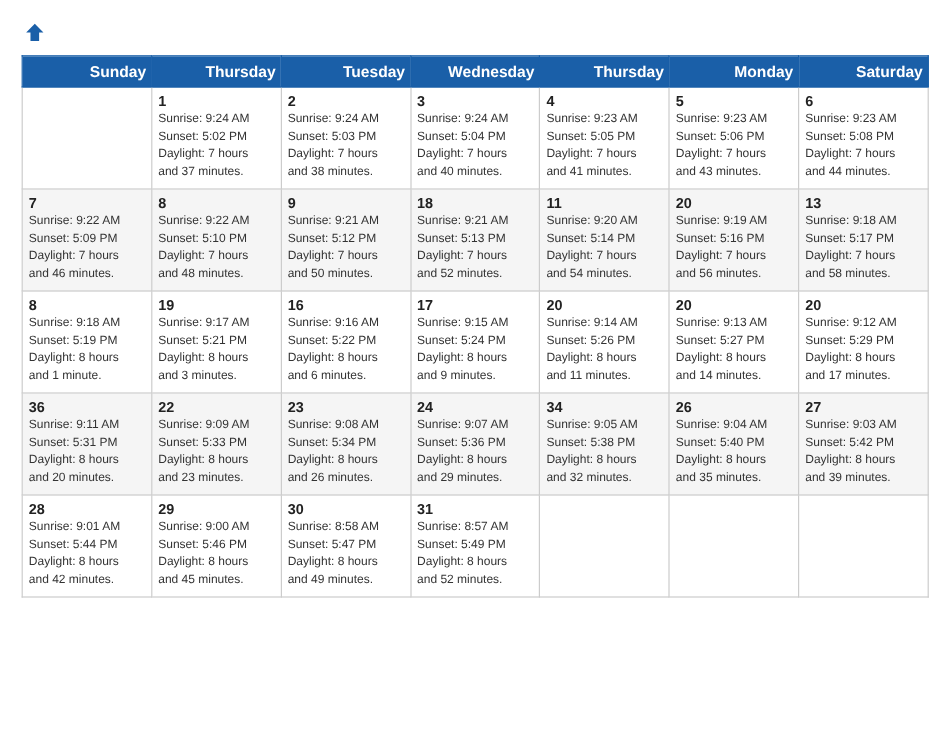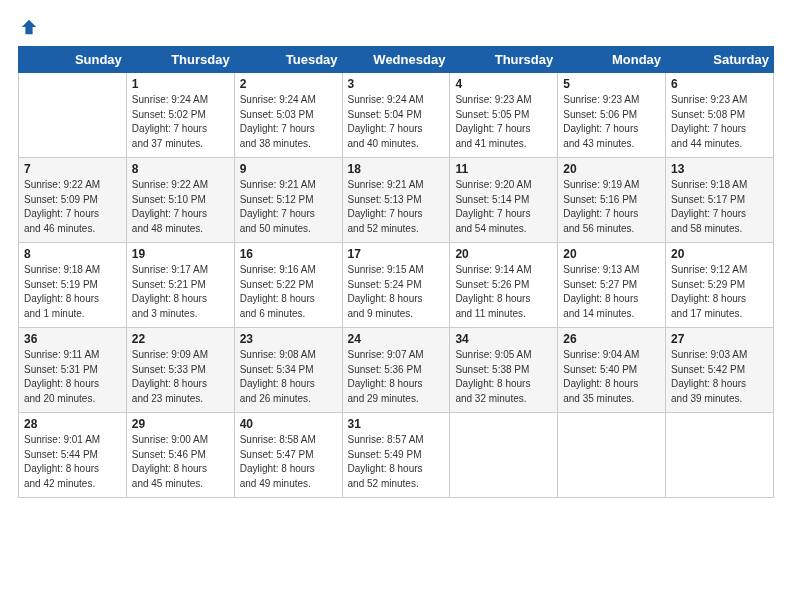--- a/index.html
+++ b/index.html
@@ -256,21 +256,21 @@
         <tr>
           <td>
             <span class="day-number">28</span>
             <div class="day-info">Sunrise: 9:01 AM<br>Sunset: 5:44 PM<br>Daylight: 8 hours<br>and 42 minutes.</div>
           </td>
           <td>
             <span class="day-number">29</span>
             <div class="day-info">Sunrise: 9:00 AM<br>Sunset: 5:46 PM<br>Daylight: 8 hours<br>and 45 minutes.</div>
           </td>
           <td>
-            <span class="day-number">40</span>
+            <span class="day-number">30</span>
             <div class="day-info">Sunrise: 8:58 AM<br>Sunset: 5:47 PM<br>Daylight: 8 hours<br>and 49 minutes.</div>
           </td>
           <td>
             <span class="day-number">31</span>
             <div class="day-info">Sunrise: 8:57 AM<br>Sunset: 5:49 PM<br>Daylight: 8 hours<br>and 52 minutes.</div>
           </td>
           <td class="empty-cell"></td>
           <td class="empty-cell"></td>
           <td class="empty-cell"></td>
         </tr>

